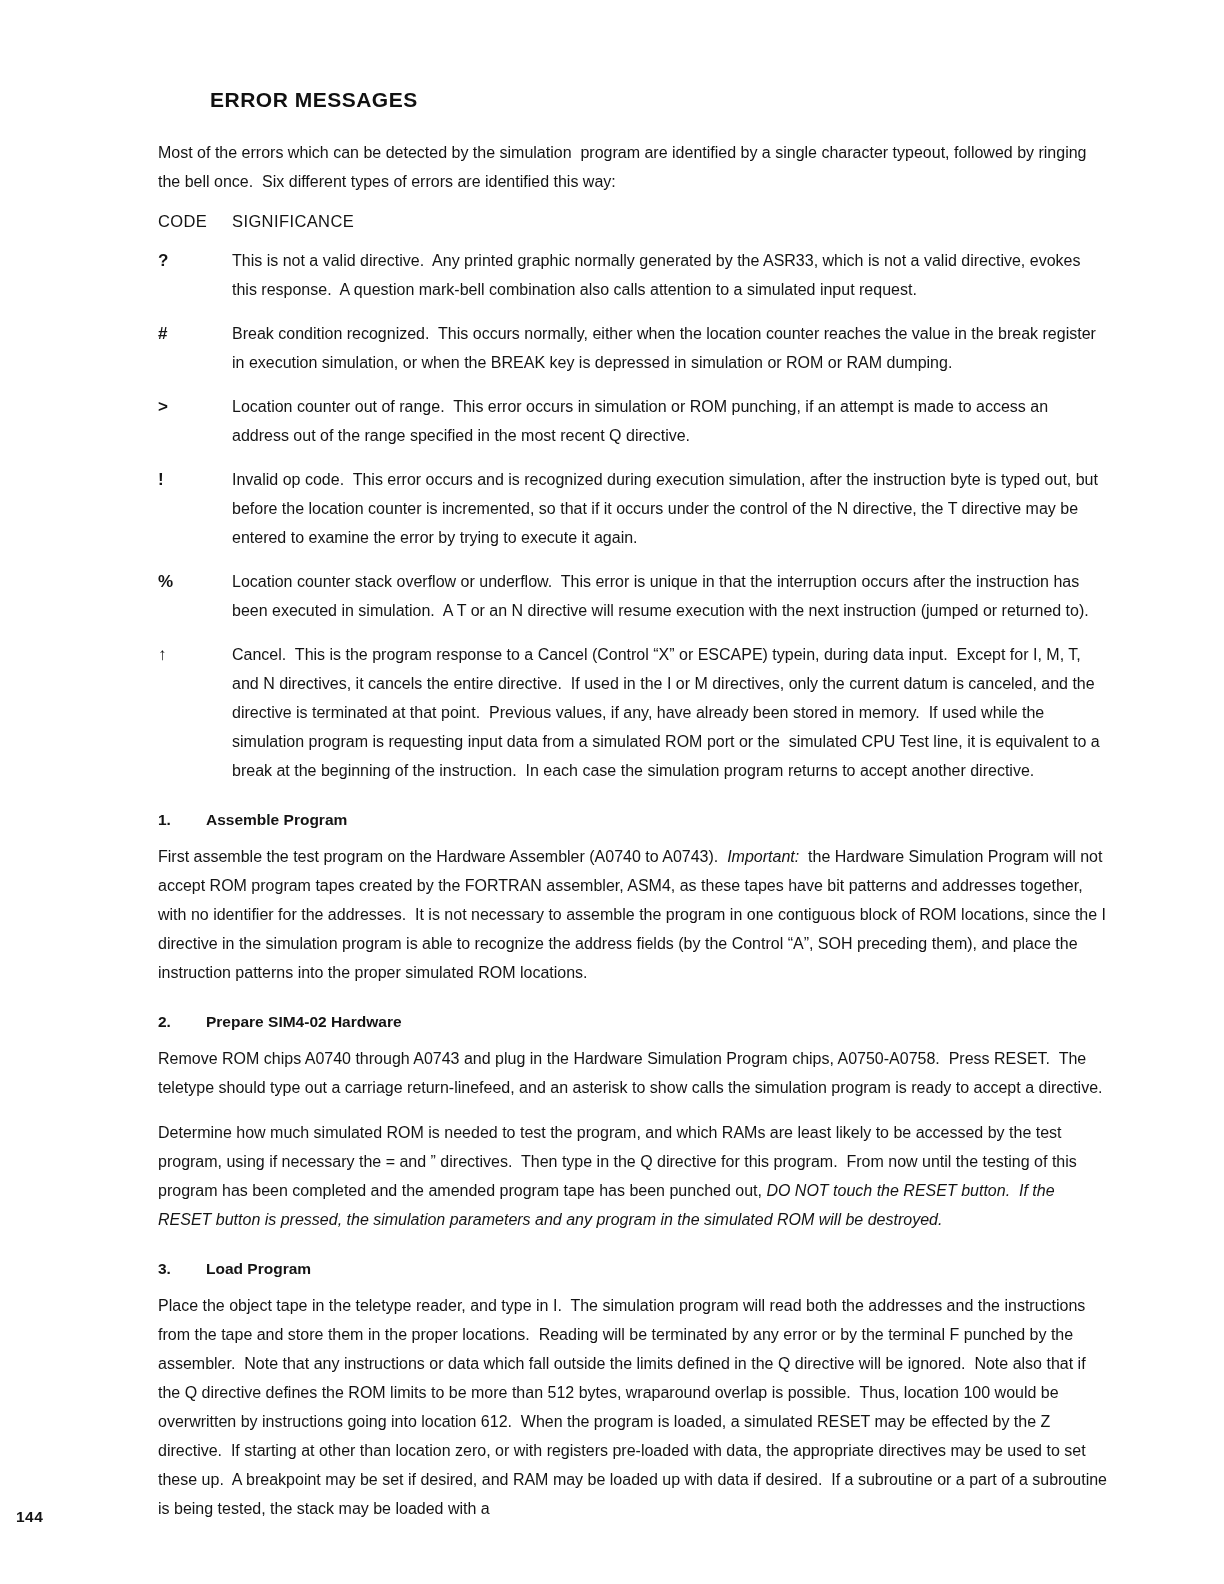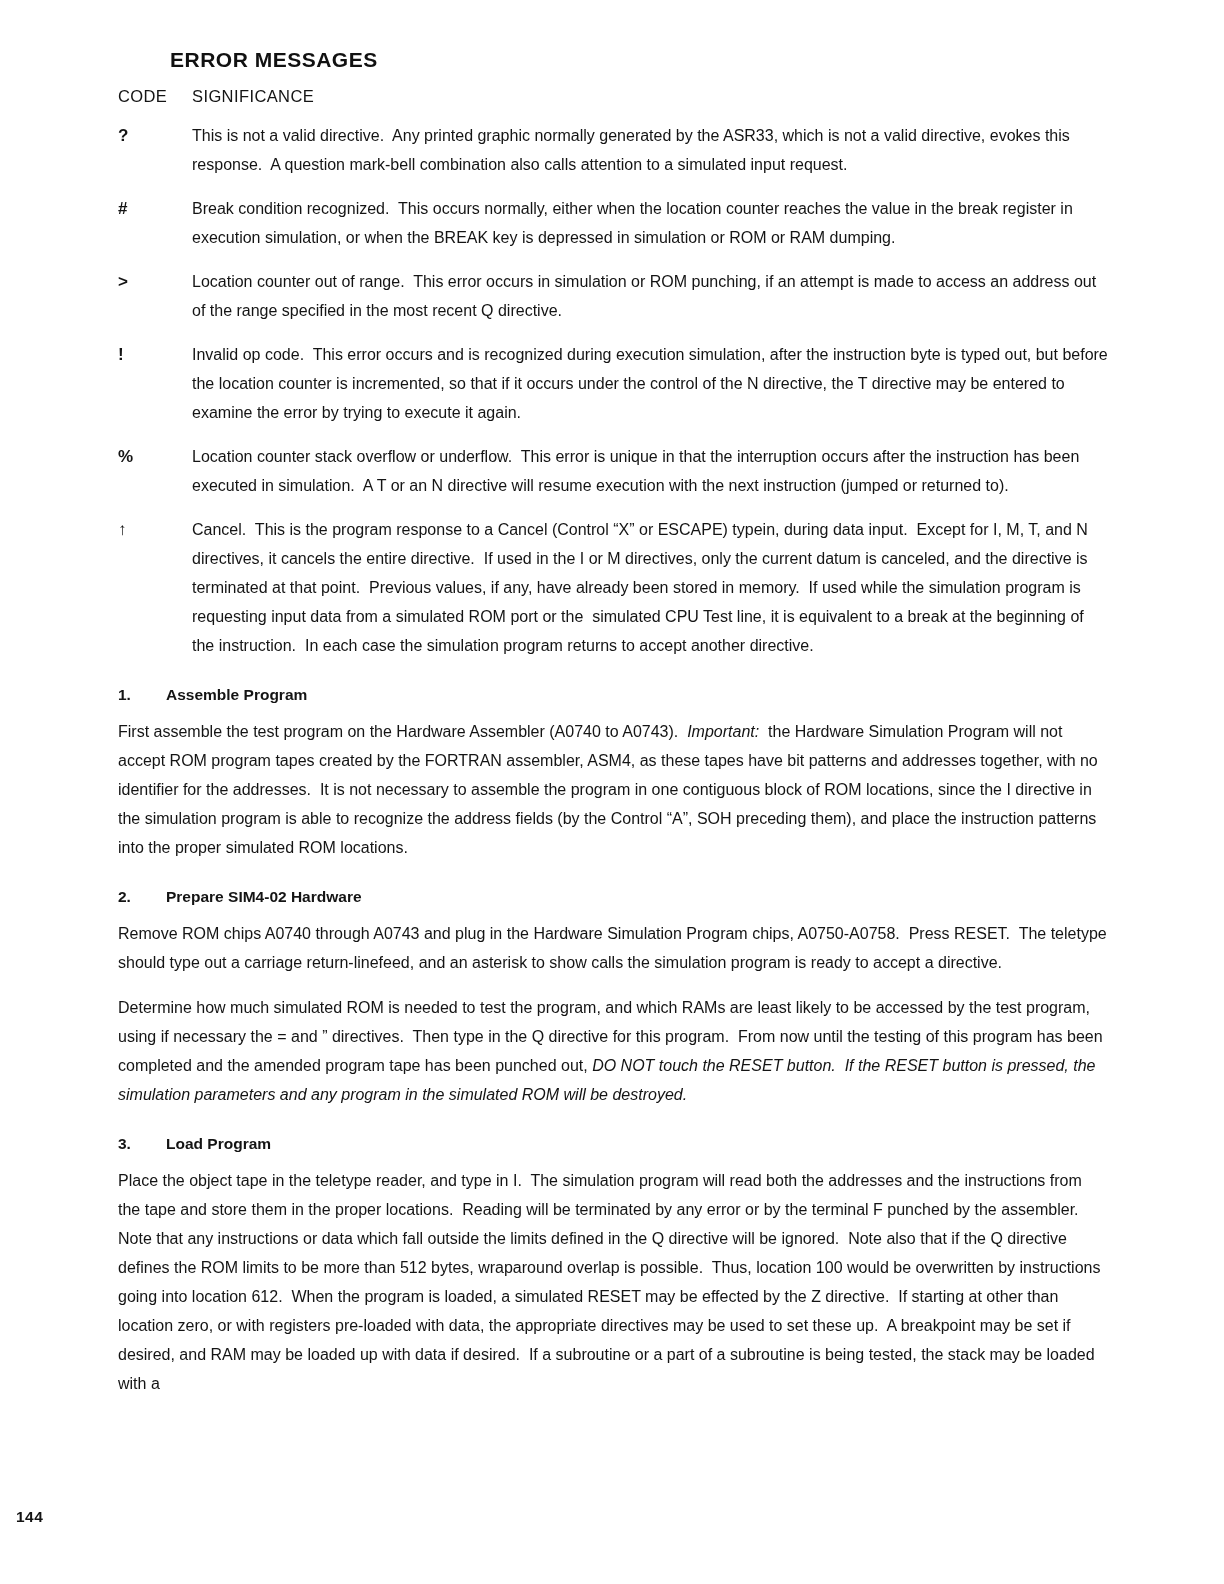--- a/index.html
+++ b/index.html
@@ -7,21 +7,22 @@
     position: relative;
     width: 1224px;
     height: 1584px;
     margin: 0 auto;
     background: #ffffff;
     color: #141414;
     font-family: "Liberation Sans", "DejaVu Sans", sans-serif;
     overflow: hidden;
   }
   .content {
-    padding: 48px 116px 0 118px;
+    padding: 88px 116px 0 118px;
+    margin-left: 40px;
   }
   .doc-title {
     font-size: 21px;
     font-weight: 700;
     letter-spacing: 0.5px;
     margin: 0 0 0 52px;
     color: #111;
   }
   .intro {
     margin-top: 26px;
@@ -84,20 +85,21 @@
 </style>
 </head>
 <body>
 
 <div class="page">
   <div class="content">
 
     <div>
       <h1 class="doc-title">ERROR MESSAGES</h1>
 
+      <p class="intro">Most of the errors which can be detected by the simulation  program are identified by a single character typeout, followed by ringing the bell once.  Six different types of errors are identified this way:</p>
 
       <div class="code-header">
         <span class="sym-col">CODE</span>
         <span>SIGNIFICANCE</span>
       </div>
 
       <div class="entry">
         <span class="sym-col">?</span>
         <span class="desc">This is not a valid directive.  Any printed graphic normally generated by the ASR33, which is not a valid directive, evokes this response.  A question mark-bell combination also calls attention to a simulated input request.</span>
       </div>

